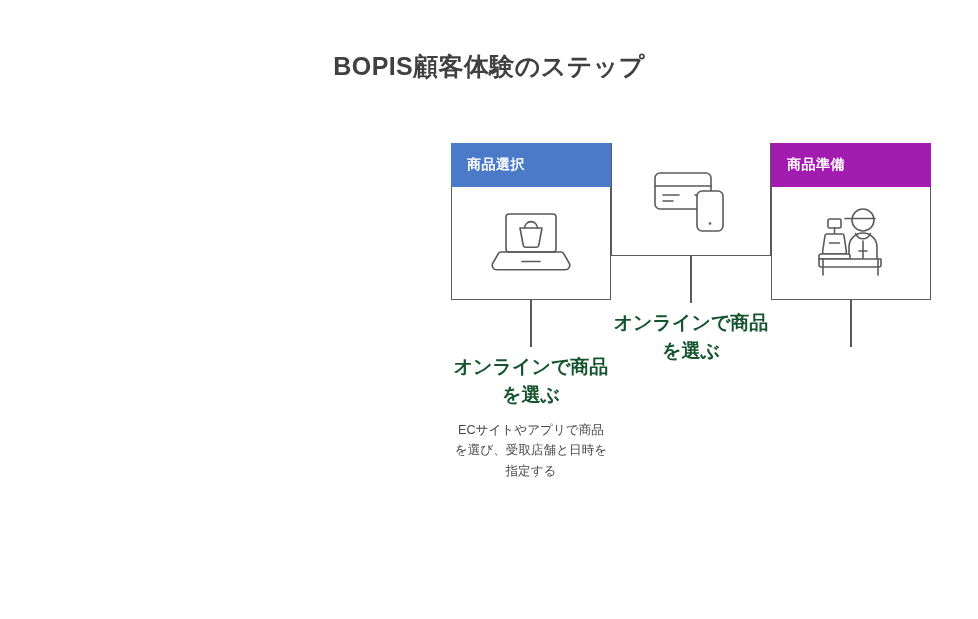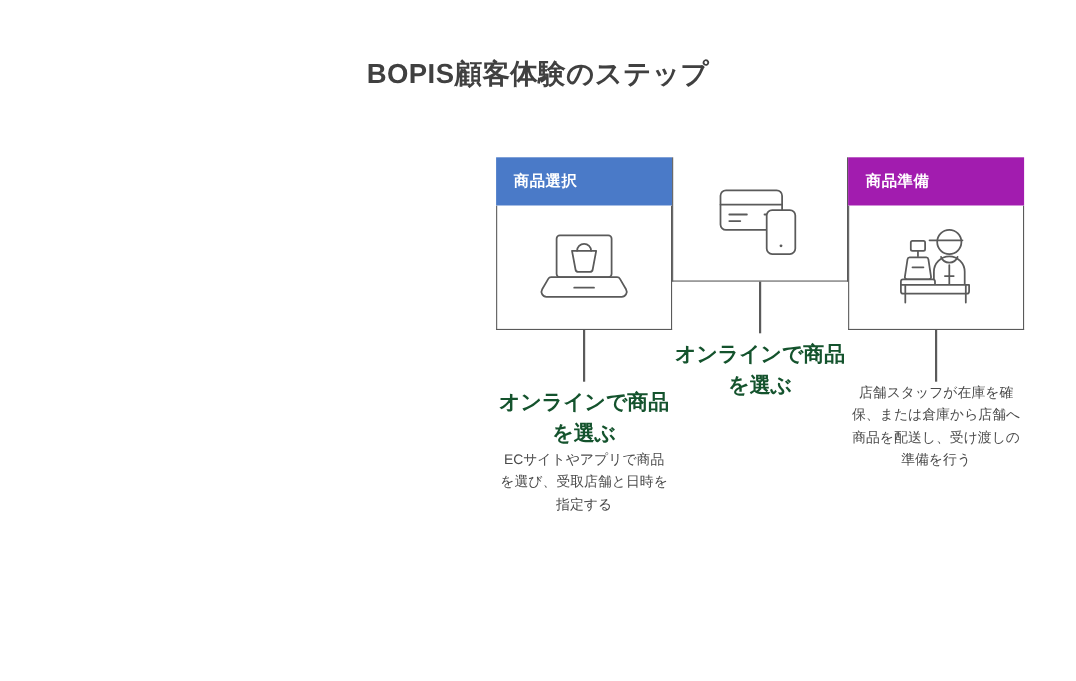--- a/index.html
+++ b/index.html
@@ -81,20 +81,21 @@
   .caption {
     margin-top: 6px;
     text-align: center;
     font-size: 19px;
     font-weight: bold;
     line-height: 1.45;
     color: #14532d;
     padding: 0 2px;
   }
   .body-text {
+    margin-top: 12px;
     text-align: center;
     font-size: 12.6px;
     line-height: 1.62;
     color: #4a4a4a;
     padding: 0 2px;
   }
 </style>
 </head>
 <body>
 
@@ -160,19 +161,18 @@
             <path d="M28 31 h15 a2 2 0 0 1 2 1.7 l2.4 16 a2 2 0 0 1 -2 2.3 H25.6 a2 2 0 0 1 -2 -2.3 l2.4 -16 A2 2 0 0 1 28 31 Z" fill="#ffffff"></path>
             <line x1="30.5" y1="40" x2="40.5" y2="40"></line>
             <path d="M22 51 h27 a2 2 0 0 1 2 2 v3 H20 v-3 a2 2 0 0 1 2 -2 Z" fill="#ffffff"></path>
             <path d="M20 56 h62 v6 a2 2 0 0 1 -2 2 H22 a2 2 0 0 1 -2 -2 Z" fill="#ffffff"></path>
             <line x1="24" y1="56" x2="24" y2="72"></line>
             <line x1="79" y1="56" x2="79" y2="72"></line>
           </svg>
         </span>
       </div>
       <div class="connector"></div>
-      <div class="body-text">店舗スタッフが在庫を確保、または倉庫から店舗へ商品を配送し、受け渡しの準備を行う</div>
     </div>
 
 
 
   </div>
 </div>
 
 </body></html>

